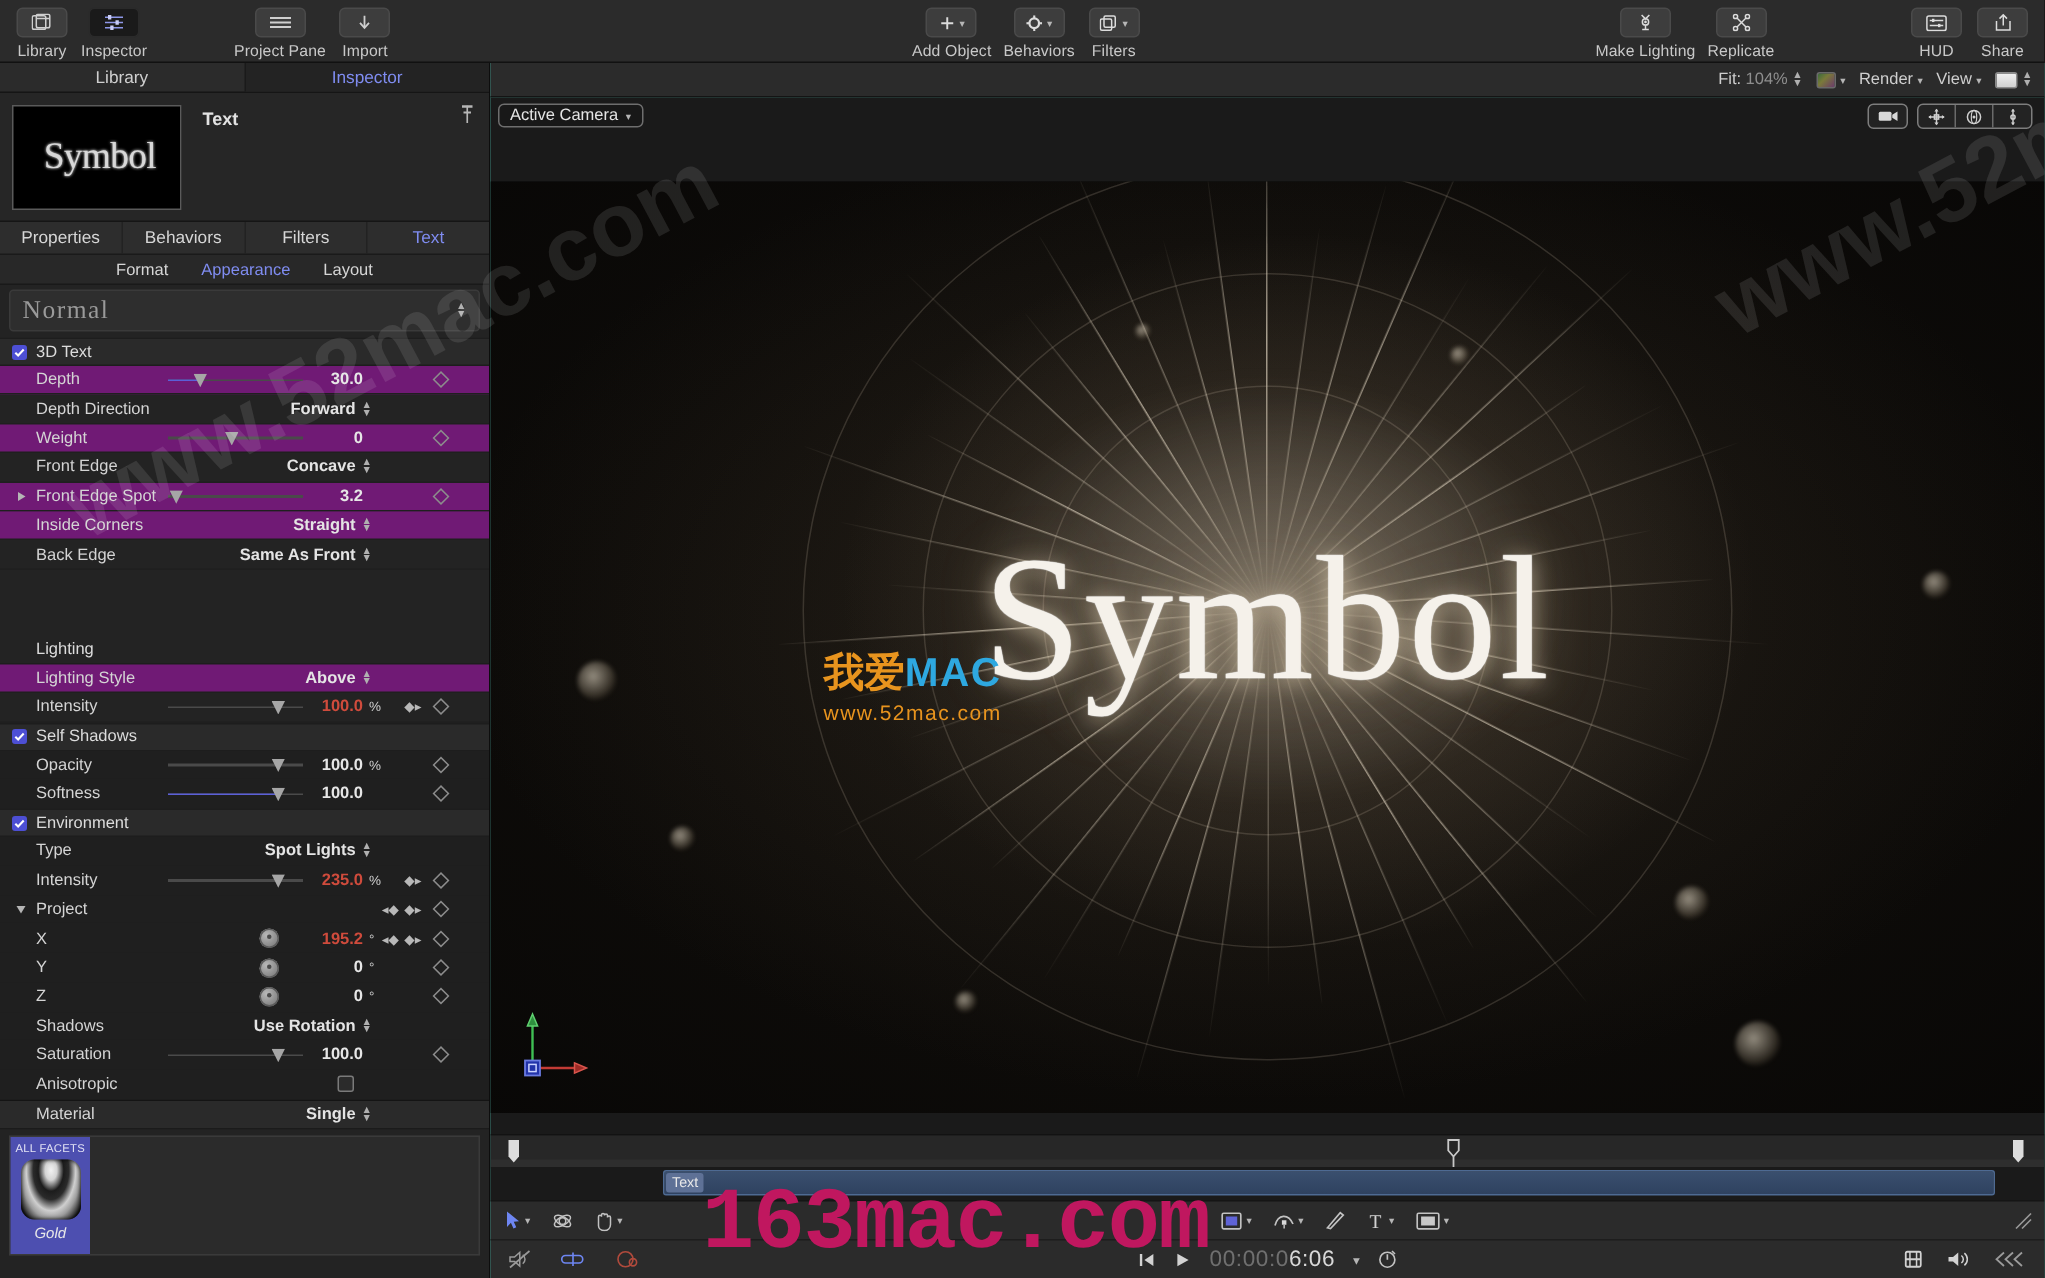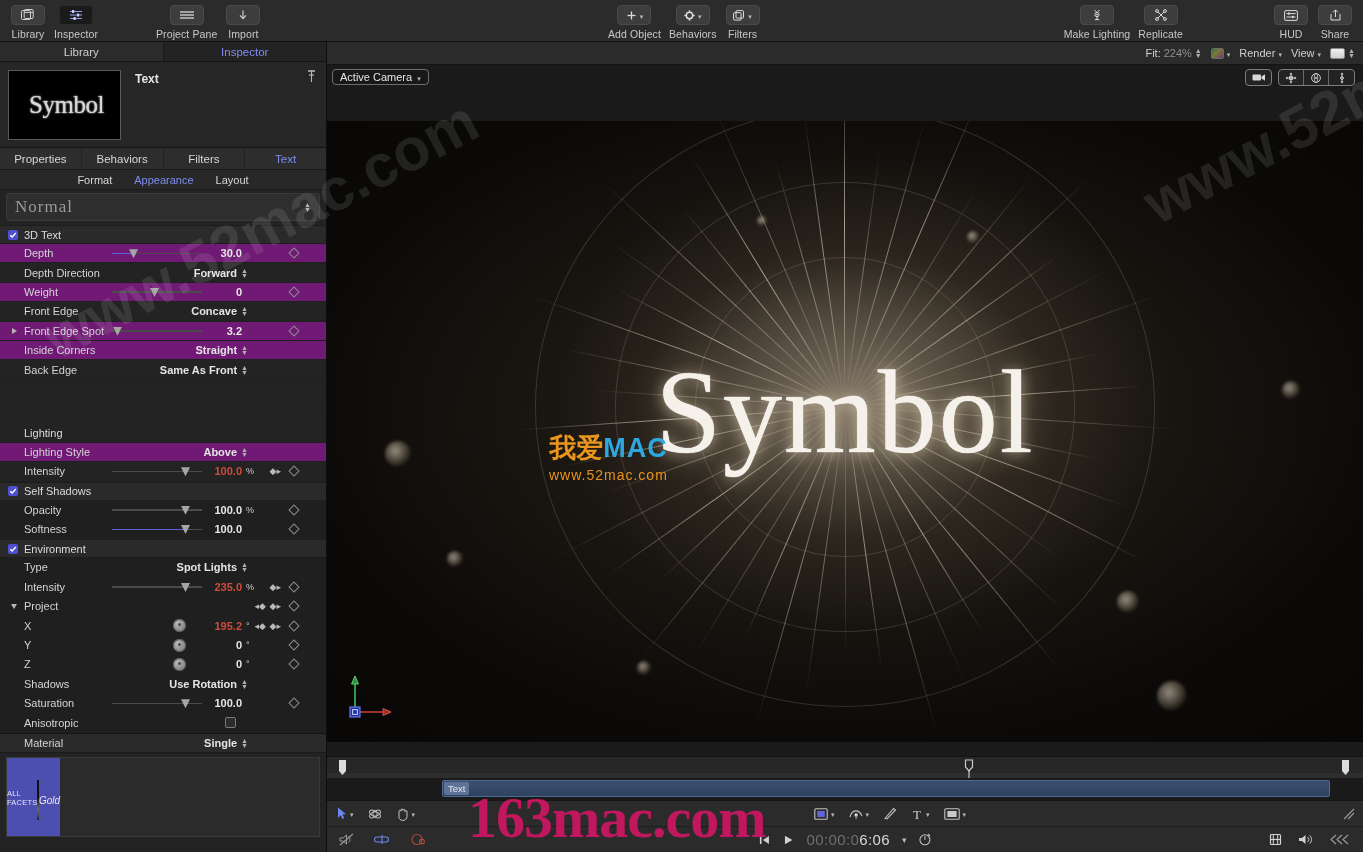--- a/index.html
+++ b/index.html
@@ -114,21 +114,21 @@
   .knob3d { position:absolute; left:173px; width:13px; height:13px; border-radius:50%;
             background:radial-gradient(circle at 36% 34%,#b9b9b9,#8a8a8a 60%,#6e6e6e);
             box-shadow:inset 0 0 0 1px #5a5a5a; }
   .knob3d:after{content:"";position:absolute;left:5px;top:4px;width:3px;height:3px;border-radius:50%;background:#4a4a4a;}
   .chkcell { position:absolute; left:225px; width:11px; height:11px; border:1px solid #7a7a7a;
              border-radius:2px; background:#2b2b2b; }
 
   .mat-head { height:20px; display:flex; align-items:center; background:#2a2a2a;
               border-top:1px solid #141414; border-bottom:1px solid #1b1b1b; padding-left:24px; position:relative;}
   .mat-area { height:80px; margin:4px 6px; background:#2b2b2b; border:1px solid #3a3a3a; display:flex; }
-  .mat-chip { width:53px; background:#4d4fb0; display:flex; flex-direction:row;
+  .mat-chip { width:53px; background:#4d4fb0; display:flex; flex-direction:column;
               align-items:center; padding-top:3px; }
   .mat-chip .cap { font-size:7.5px; color:#e3e3f5; letter-spacing:.2px; }
   .mat-ball { width:40px; height:40px; margin-top:3px; border-radius:9px;
       background:
         radial-gradient(ellipse at 50% 18%, #f2f2f2 0%, #d4d4d4 14%, #1c1c1c 30%, #2a2a2a 42%, #cfcfcf 58%, #9c9c9c 70%, #161616 88%);
       box-shadow:inset 0 0 3px #000; }
   .mat-name { font-size:10px; color:#e8e8e8; font-style:italic; margin-top:4px; }
 
   
   .right { flex:1; display:flex; flex-direction:column; min-width:0; background:#5eead4; }
@@ -206,21 +206,21 @@
   
   .wm { position:absolute; pointer-events:none; }
   .wm-52 { font-family:"Liberation Sans", sans-serif; font-weight:bold; color:rgba(255,255,255,.10);
            font-size:60px; transform:rotate(-28deg); white-space:nowrap; }
   .wm-mac { left:549px; top:430px; text-align:center; }
   .wm-mac .l1 { font-size:27px; font-weight:bold; }
   .wm-mac .l1 .cn { color:#e8941e; font-family:"DejaVu Sans", sans-serif;}
   .wm-mac .l1 .en { color:#2ea8e0; letter-spacing:1px;}
   .wm-mac .l2 { font-size:14px; color:#e8941e; letter-spacing:1px; margin-top:1px; }
   .wm-163 { left:468px; top:784px; font-size:58px; font-weight:bold; color:#c0175f;
-            letter-spacing:-1px; font-family:Liberation Serif, serif;text-align:center; }
+            letter-spacing:-1px; font-family:Liberation Mono, monospace;text-align:center; }
 </style>
 </head>
 <body>
 
 <div class="app">
 
   <div class="toolbar">
 
     <div class="tb-group tb-left">
       <div class="tb-item">
@@ -696,21 +696,21 @@
         </div>
 
       </div>
     </div>
 
     <div class="right">
 
       <div class="canvas-bar">
         <span class="cb-item">
           <span>Fit:</span>
-          <span class="dim">224%</span>
+          <span class="dim">104%</span>
           <span class="stepper">
               <span>▲</span>
               <span>▼</span>
             </span>
         </span>
         <span class="cb-item">
           <span class="swatch"></span>
           <span class="chev">▾</span>
         </span>
         <span class="cb-item">

